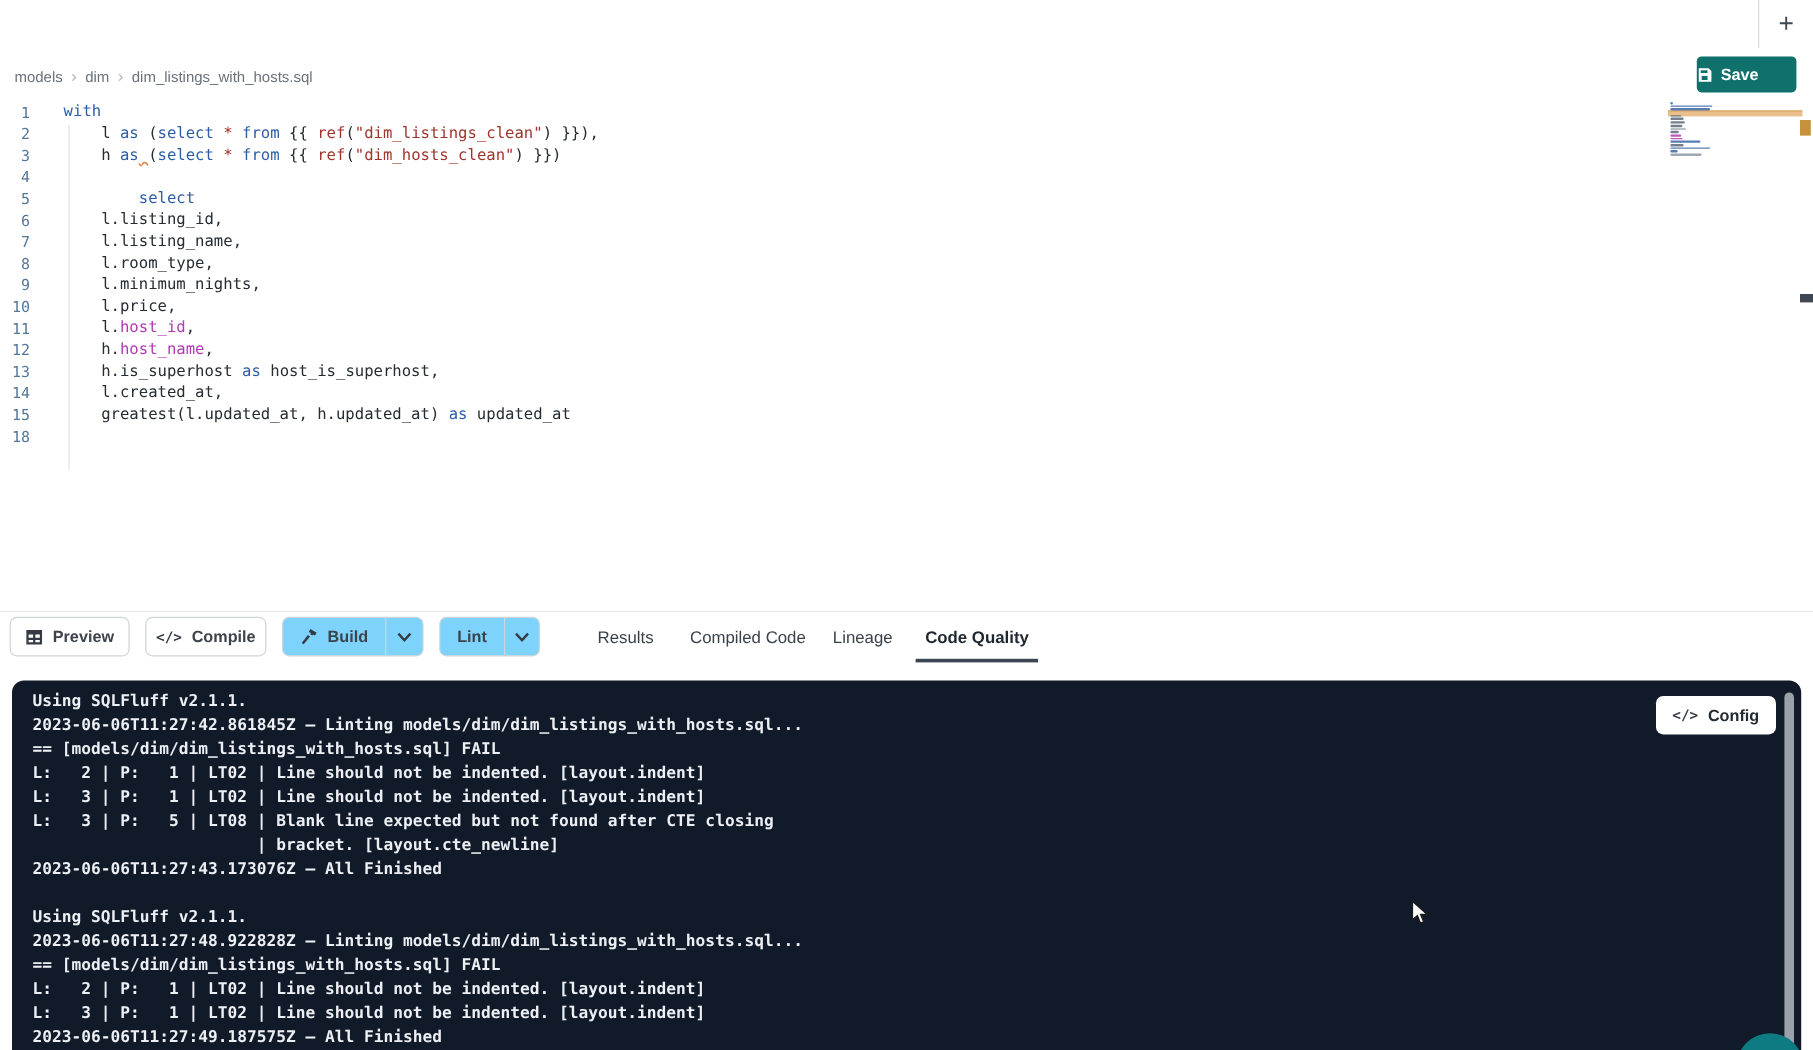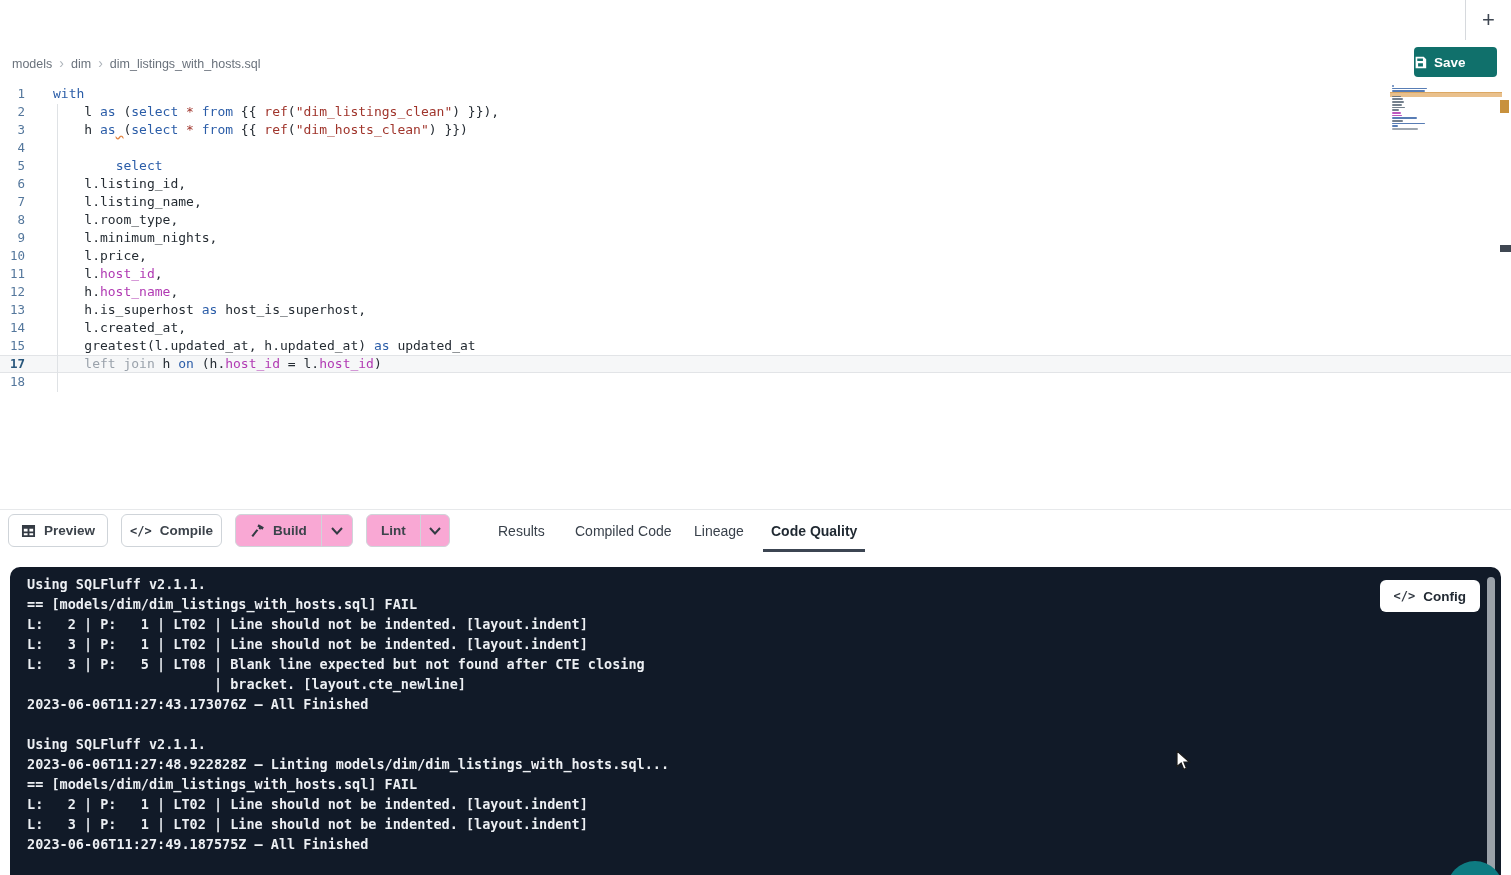--- a/index.html
+++ b/index.html
@@ -61,21 +61,21 @@
   
   .divider { position:absolute; left:0; top:509px; width:1511px; height:1px; background:#e7e9eb; }
   .toolbar { position:absolute; left:0; top:510px; width:1511px; height:42px; background:#fff; }
   .btn { position:absolute; top:4px; height:33px; background:#fff; border:1px solid #cfd4d9;
          border-radius:6px; display:flex; align-items:center; justify-content:center; gap:8px;
          font-size:13.5px; font-weight:600; color:#3c434b; cursor:pointer;
          font-family:"Liberation Sans",sans-serif; }
   .btn-ic { display:flex; align-items:center; }
   .code-glyph { font-family:"DejaVu Sans Mono",monospace; font-size:12px; font-weight:700; color:#343b44; }
   .split { position:absolute; top:4px; height:33px; display:flex; border:1px solid #cfd4d9;
-           border-radius:6px; overflow:hidden; background:#f9a8d4; }
+           border-radius:6px; overflow:hidden; background:#7dd3fc; }
   .split .main { display:flex; align-items:center; gap:8px; padding:0 14px; font-size:13.5px;
                  font-weight:600; color:#3c434b; cursor:pointer; }
   .split .caret { width:35px; display:flex; align-items:center; justify-content:center;
                   border-left:1px solid #cfd4d9; cursor:pointer; }
   .ptab { position:absolute; top:0; height:42px; display:flex; align-items:center; padding:0 8px;
           font-size:14px; color:#39414b; cursor:pointer; }
   .ptab.active { color:#1f2831; font-weight:600; }
   .ptab.active::after { content:""; position:absolute; left:0; bottom:0; width:100%; height:3px;
                         background:#3c4552; }
 
@@ -126,21 +126,20 @@
         <div class="code-row"><span class="ln">6</span><span class="src"><span class="tk-def">    l.listing_id,</span></span></div>
         <div class="code-row"><span class="ln">7</span><span class="src"><span class="tk-def">    l.listing_name,</span></span></div>
         <div class="code-row"><span class="ln">8</span><span class="src"><span class="tk-def">    l.room_type,</span></span></div>
         <div class="code-row"><span class="ln">9</span><span class="src"><span class="tk-def">    l.minimum_nights,</span></span></div>
         <div class="code-row"><span class="ln">10</span><span class="src"><span class="tk-def">    l.price,</span></span></div>
         <div class="code-row"><span class="ln">11</span><span class="src"><span class="tk-def">    l.</span><span class="tk-var">host_id</span><span class="tk-def">,</span></span></div>
         <div class="code-row"><span class="ln">12</span><span class="src"><span class="tk-def">    h.</span><span class="tk-var">host_name</span><span class="tk-def">,</span></span></div>
         <div class="code-row"><span class="ln">13</span><span class="src"><span class="tk-def">    h.is_superhost </span><span class="tk-kw">as</span><span class="tk-def"> host_is_superhost,</span></span></div>
         <div class="code-row"><span class="ln">14</span><span class="src"><span class="tk-def">    l.created_at,</span></span></div>
         <div class="code-row"><span class="ln">15</span><span class="src"><span class="tk-def">    greatest(l.updated_at, h.updated_at) </span><span class="tk-kw">as</span><span class="tk-def"> updated_at</span></span></div>
-        <div class="code-row active"><span class="ln">17</span><span class="src"><span class="tk-def">    </span><span class="tk-gray">left join</span><span class="tk-def"> h </span><span class="tk-kw">on</span><span class="tk-def"> (h.</span><span class="tk-var">host_id</span><span class="tk-def"> = l.</span><span class="tk-var">host_id</span><span class="tk-def">)</span></span></div>
         <div class="code-row"><span class="ln">18</span><span class="src"></span></div>
       </div>
     <div class="minimap">
       <div class="mini-highlight"></div>
       <div id="mini-rows" style="position:absolute;left:2px;top:0;width:68px;">
           <div class="mini-row" style="width: 2.48px; background: rgb(59, 102, 168);"></div>
           <div class="mini-row" style="width: 35.34px; background: rgb(59, 102, 168);"></div>
           <div class="mini-row" style="width: 32.86px; background: rgb(59, 102, 168);"></div>
           <div class="mini-row" style="width: 0px; background: transparent;"></div>
           <div class="mini-row" style="width: 8.68px; background: rgb(92, 106, 121);"></div>
@@ -215,20 +214,21 @@
         </div>
         <div class="ptab active" style="left: 763px;">
           <span>Code Quality</span>
         </div>
       </div>
   </div>
 
   <div class="terminal">
     <div id="term-lines">
         <div class="tline">Using SQLFluff v2.1.1.</div>
+        <div class="tline">2023-06-06T11:27:42.861845Z — Linting models/dim/dim_listings_with_hosts.sql...</div>
         <div class="tline">== [models/dim/dim_listings_with_hosts.sql] FAIL</div>
         <div class="tline">L:   2 | P:   1 | LT02 | Line should not be indented. [layout.indent]</div>
         <div class="tline">L:   3 | P:   1 | LT02 | Line should not be indented. [layout.indent]</div>
         <div class="tline">L:   3 | P:   5 | LT08 | Blank line expected but not found after CTE closing</div>
         <div class="tline">                       | bracket. [layout.cte_newline]</div>
         <div class="tline">2023-06-06T11:27:43.173076Z — All Finished</div>
         <div class="tline"> </div>
         <div class="tline">Using SQLFluff v2.1.1.</div>
         <div class="tline">2023-06-06T11:27:48.922828Z — Linting models/dim/dim_listings_with_hosts.sql...</div>
         <div class="tline">== [models/dim/dim_listings_with_hosts.sql] FAIL</div>

